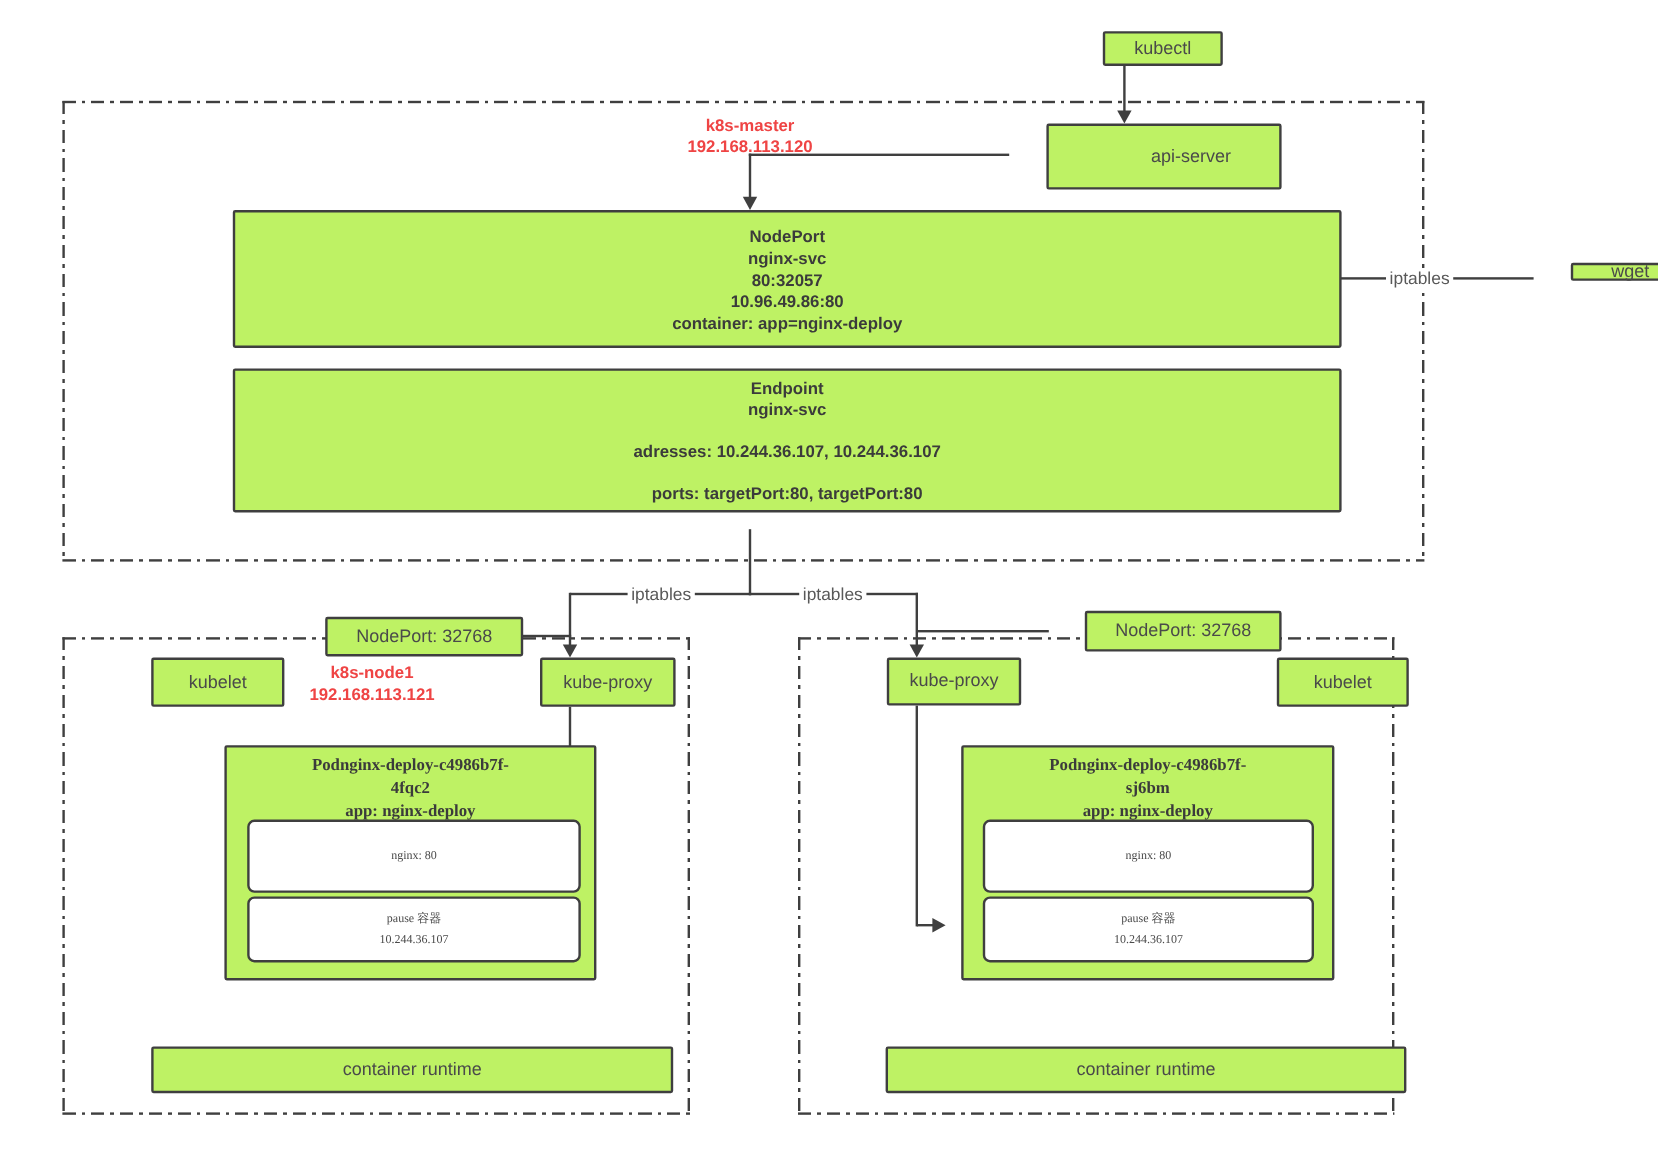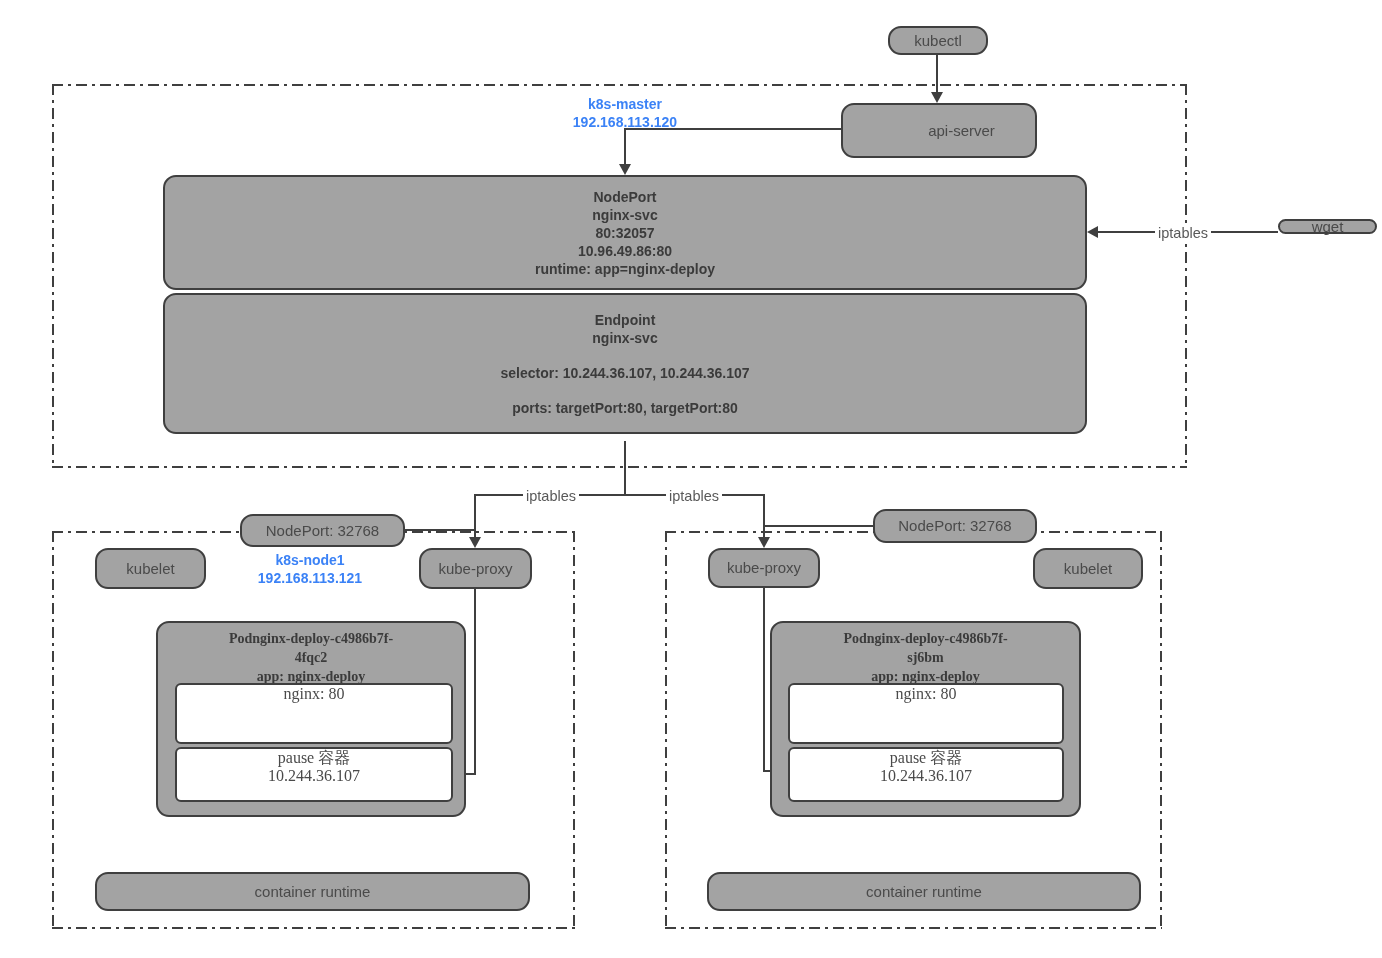--- a/index.html
+++ b/index.html
@@ -9,31 +9,32 @@
     height: 958px;
     background: #ffffff;
     font-family: "Liberation Sans", "DejaVu Sans", sans-serif;
     color: #4a4a4a;
     overflow: hidden;
   }
   .box {
     position: absolute;
     box-sizing: border-box;
     border: 2px solid #3f3f3f;
-    border-radius: 13px;
-    background: #a3a3a3;
+    border-radius: 2px;
+    background: #bef264;
     display: flex;
     flex-direction: column;
     align-items: center;
     justify-content: center;
     text-align: center;
     font-size: 15px;
     color: #4a4a4a;
     z-index: 2;
     line-height: 18px;
+    margin-left: 31px;
   }
   .box.plain { justify-content: flex-start; font-family: Liberation Serif, serif; }
   .bold { font-weight: bold; color: #3b3b3b; font-size: 14px; }
   .hline, .vline { position: absolute; background: #3f3f3f; z-index: 1; }
   .hline { height: 2px; }
   .vline { width: 2px; }
   .dd-h {
     position: absolute; height: 2px; z-index: 0;
     background: repeating-linear-gradient(90deg, #3f3f3f 0 11px, transparent 11px 16px, #3f3f3f 16px 19px, transparent 19px 24px);
   }
@@ -45,34 +46,34 @@
   .arrow.down  { border-left: 6px solid transparent; border-right: 6px solid transparent; border-top: 11px solid #3f3f3f; }
   .arrow.left  { border-top: 6px solid transparent; border-bottom: 6px solid transparent; border-right: 11px solid #3f3f3f; }
   .arrow.right { border-top: 6px solid transparent; border-bottom: 6px solid transparent; border-left: 11px solid #3f3f3f; }
   .linelabel {
     position: absolute; transform: translate(-50%, -50%);
     background: #ffffff; color: #595959; font-size: 14.5px;
     padding: 0 3px; z-index: 2; white-space: nowrap;
   }
   .freetext {
     position: absolute; text-align: center; z-index: 2;
-    font-weight: bold; color: #3b82f6; font-size: 14px; line-height: 18px;
+    font-weight: bold; color: #ef4444; font-size: 14px; line-height: 18px;
   }
   .inner-box {
     position: absolute;
     box-sizing: border-box;
     border: 2px solid #3f3f3f;
     border-radius: 6px;
     background: #ffffff;
     display: flex;
     flex-direction: column;
     align-items: center;
-    justify-content: flex-start;
+    justify-content: center;
     text-align: center;
-    font-size: 16px;
+    font-size: 10px;
     color: #4a4a4a;
     line-height: 18px;
   }
   .pod-title { margin-top: 6px; line-height: 19px; }
   .ep-gap { margin-top: 17px; }
 </style>
 </head>
 <body>
 
 <div id="canvas">
@@ -139,27 +140,27 @@
   <div class="freetext" style="left:525px; top:95px; width:200px;">
     <div>k8s-master</div>
     <div>192.168.113.120</div>
   </div>
 
   <div class="box" style="left:163px; top:175px; width:924px; height:115px;">
     <div class="bold">NodePort</div>
     <div class="bold">nginx-svc</div>
     <div class="bold">80:32057</div>
     <div class="bold">10.96.49.86:80</div>
-    <div class="bold">runtime: app=nginx-deploy</div>
-  </div>
-
-  <div class="box" style="left:163px; top:293px; width:924px; height:141px;">
+    <div class="bold">container: app=nginx-deploy</div>
+  </div>
+
+  <div class="box" style="left:163px; top:307px; width:924px; height:120px;">
     <div class="bold">Endpoint</div>
     <div class="bold">nginx-svc</div>
-    <div class="bold ep-gap">selector: 10.244.36.107, 10.244.36.107</div>
+    <div class="bold ep-gap">adresses: 10.244.36.107, 10.244.36.107</div>
     <div class="bold ep-gap">ports: targetPort:80, targetPort:80</div>
   </div>
 
   <div class="box" style="left:240px; top:514px; width:165px; height:33px;">
     <div>NodePort: 32768</div>
   </div>
 
   <div class="freetext" style="left:210px; top:551px; width:200px;">
     <div>k8s-node1</div>
     <div>192.168.113.121</div>

